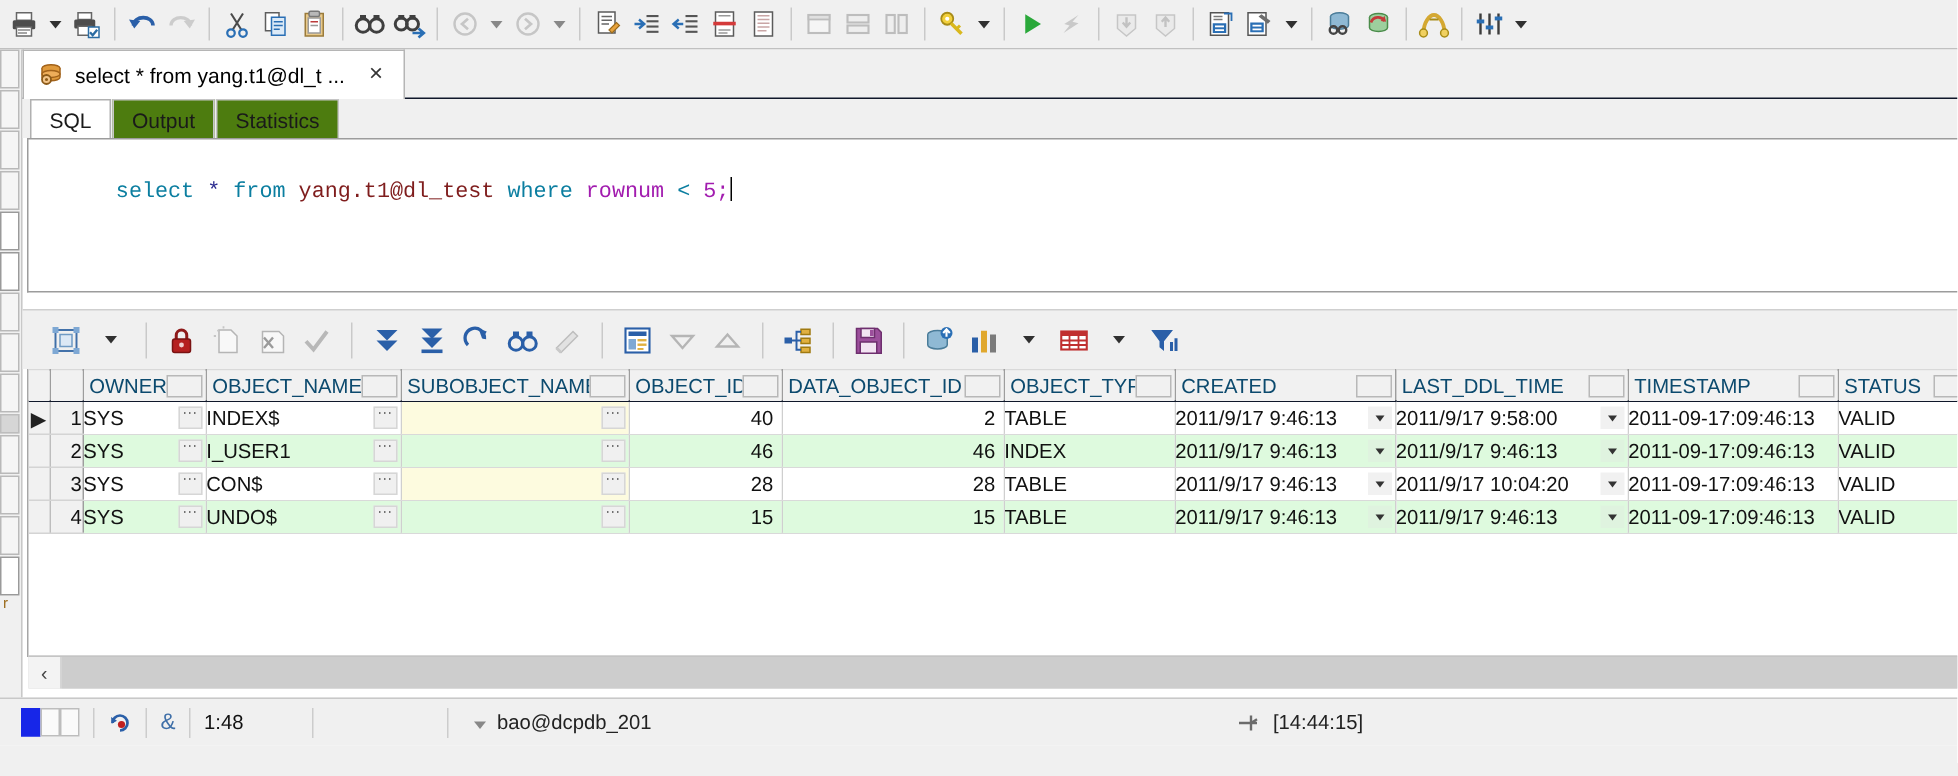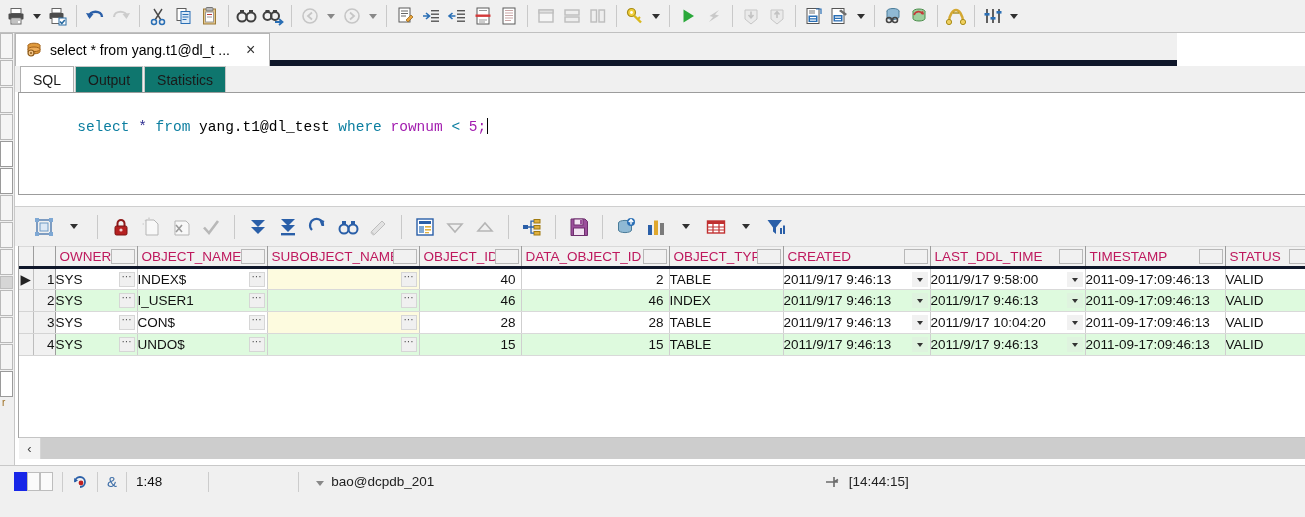--- a/index.html
+++ b/index.html
@@ -54,22 +54,22 @@
   svg { display: block; }
 
   
   .red-mark {
     position: absolute; left: 722px; top: 33px; width: 70px; height: 10px;
     pointer-events: none;
   }
 
   
   .doc-tabstrip {
-    position: absolute; left: 15px; top: 33px; width: 1162px; height: 33px;
-    background: #f0f0f0; border-bottom: 6px solid #0f172a;
+    position: absolute; left: 15px; top: 33px; width: 1290px; height: 33px;
+    background: #f0f0f0; border-bottom: 1px solid #0f172a;
   }
   .doc-tab {
     position: absolute; left: 0px; top: 0px; height: 33px;
     min-width: 255px;
     background: #ffffff;
     border: 1px solid #b5b5b5; border-bottom: none;
     display: flex; align-items: center; gap: 7px;
     padding: 0 8px 0 9px;
   }
   .doc-tab .lbl { font-size: 14px; color: #000; white-space: nowrap; }
@@ -81,41 +81,41 @@
   
   .sub-tabstrip {
     position: absolute; left: 15px; top: 66px; width: 1290px; height: 26px;
     background: #f0f0f0;
     display: flex; align-items: flex-end; padding-left: 5px;
   }
   .sub-tab {
     height: 26px; padding: 0 12px;
     display: flex; align-items: center;
     font-size: 14px; color: #1a1a1a;
-    background: #0f766e; border: 1px solid #c5c5c5; border-bottom: none;
+    background: #4d7c0f; border: 1px solid #c5c5c5; border-bottom: none;
     margin-right: 1px;
   }
   .sub-tab.active { background: #ffffff; border-color: #b0b0b0; margin-top: 46px; }
 
   
   .editor {
     position: absolute; left: 18px; top: 92px; width: 1287px; height: 103px;
     background: #ffffff;
     border: 1px solid #9c9c9c; border-right: none;
   }
   .editor .code {
     font-family: "Liberation Mono", monospace;
     font-size: 14.5px;
     padding: 6px 0 0 6px;
     white-space: pre;
     line-height: 19px;
   }
   .k { color: #0b7ea0; margin-top: 31px; }
   .kb { color: #a21caf; }
-  .ident { color: #000000; margin-top: 35px; }
+  .ident { color: #7f1d1d; margin-top: 35px; }
   .op { color: #2b2b8f; }
   .caret-bar {
     display: inline-block; width: 1px; height: 16px;
     background: #000; vertical-align: -3px; margin-left: 1px;
   }
 
   
   .res-toolbar {
     position: absolute; left: 15px; top: 206px; width: 1290px; height: 40px;
     background: #f0f0f0;
@@ -136,26 +136,26 @@
   table.grid th, table.grid td {
     font-size: 13.5px;
     height: 22px;
     padding: 0;
     white-space: nowrap;
     overflow: hidden;
   }
   table.grid th {
     background: #f1f1f1;
     border-right: 1px solid #9d9d9d;
-    border-bottom: 3px solid #0f172a;
+    border-bottom: 1px solid #0f172a;
     border-top: 1px solid #d9d9d9;
     font-weight: normal;
     text-align: left;
     position: relative;
-    color: #be185d;
+    color: #0c4a6e;
     height: 21px;
   }
   .th-inner { display: flex; align-items: center; height: 100%; }
   .th-label { padding-left: 4px; flex: 1; overflow: hidden; }
   .th-sortbox {
     width: 24px; height: 15px; margin-right: 2px;
     background: #f1f1f1; border: 1px solid #b8b8b8;
   }
   th.corner { width: 14px; background: #f1f1f1; border-right: 1px solid #9d9d9d;}
   th.rownum-h { width: 22px; background: #f1f1f1; }

